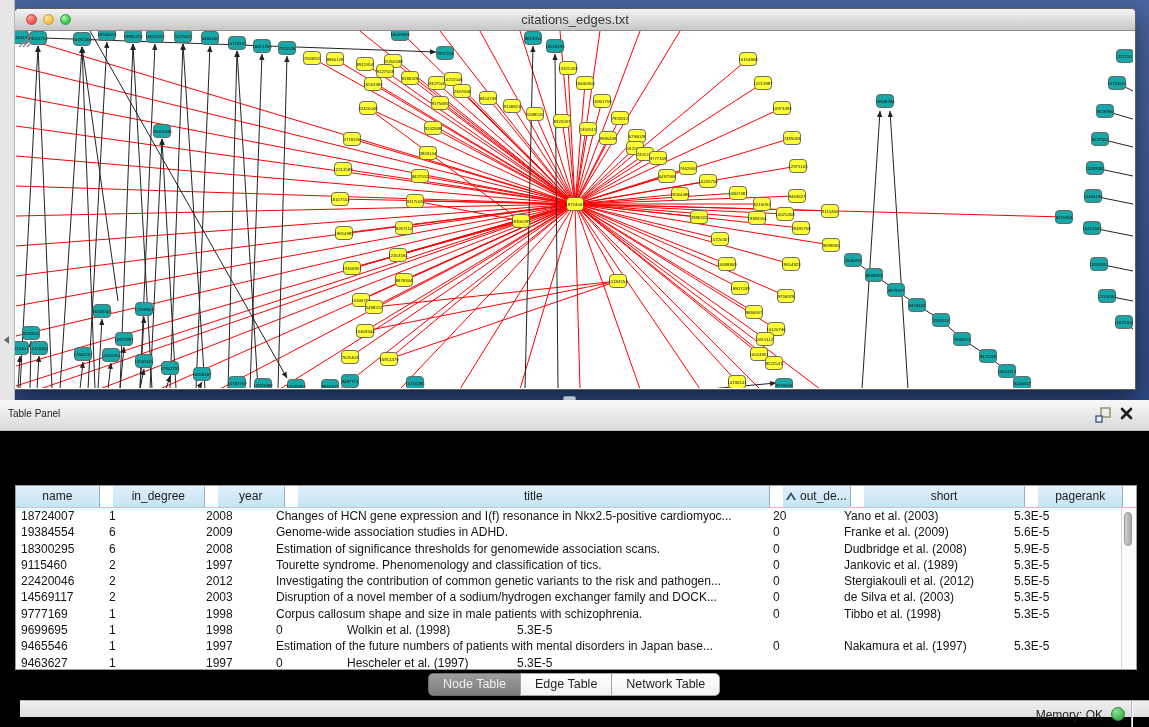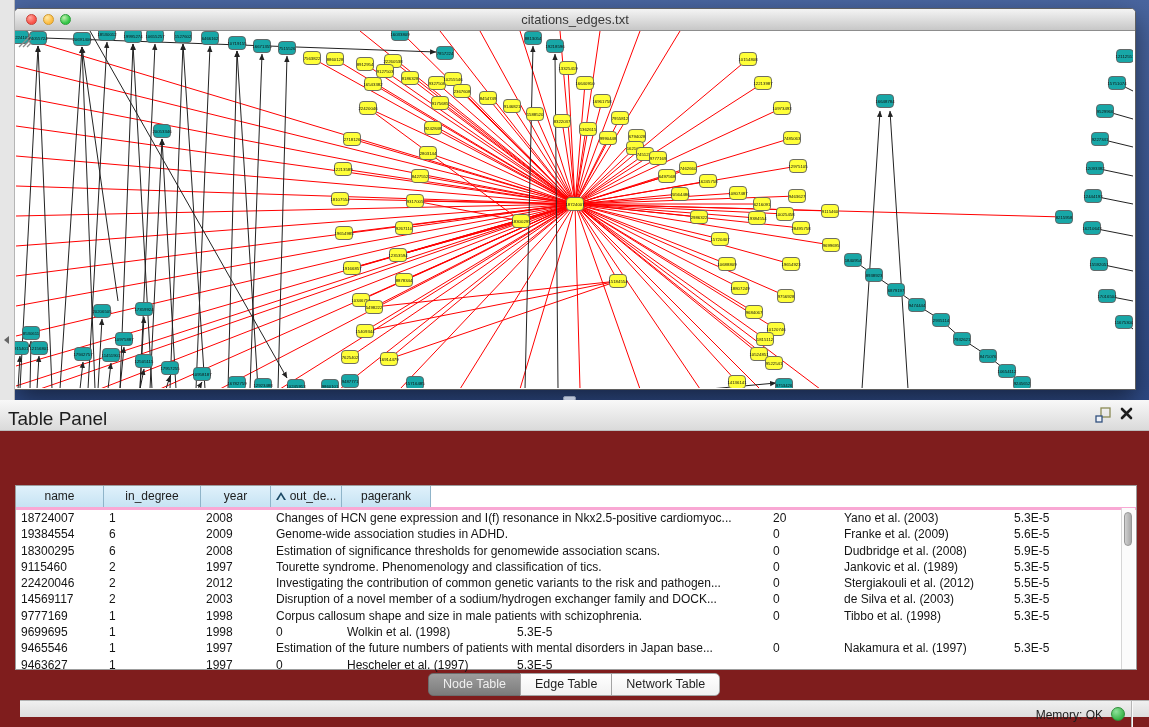--- a/index.html
+++ b/index.html
@@ -1,16 +1,16 @@
 <!DOCTYPE html>
 <html><head>
 <meta charset="utf-8">
 <style>
   html,body{margin:0;padding:0;}
-  .screen{position:relative;width:1149px;height:727px;background:#7f1d1d;overflow:hidden;
+  .screen{position:relative;width:1149px;height:727px;background:#000000;overflow:hidden;
           font-family:"Liberation Sans",sans-serif;}
   
   .desktop{position:absolute;left:0;top:0;width:1149px;height:400px;
            background:linear-gradient(#4a66a0,#2e4a85);}
   .gutter{position:absolute;left:0;top:0;width:14px;height:400px;background:#e6e6e6;
           border-right:1px solid #b5b5b5;}
   .collapse-tri{position:absolute;left:4px;top:336px;width:0;height:0;
         border-top:4px solid transparent;border-bottom:4px solid transparent;border-right:5px solid #666;}
   .net-window{position:absolute;left:14px;top:8px;width:1120px;height:380px;
           border:1px solid #5f5f5f;border-radius:5px 5px 0 0;background:#fff;
@@ -22,26 +22,26 @@
   .tl.y{left:28px;background:radial-gradient(circle at 35% 30%,#ffe9a8,#fdbc40 65%);border:1px solid #d09a2e;}
   .tl.g{left:45px;background:radial-gradient(circle at 35% 30%,#c0f0ae,#32c747 65%);border:1px solid #2b9e3a;}
   .win-title{position:absolute;left:0;right:0;top:3px;text-align:center;font-size:13px;color:#383838;}
   .canvas{position:absolute;left:0px;top:22px;width:1118px;height:357px;background:#fff;overflow:hidden;}
   .canvas svg{position:absolute;left:0;top:0;}
   .divider-grip{position:absolute;left:563px;top:396px;width:13px;height:5px;border-radius:2px;
           background:#b9c3d6;border:1px solid #8b97ad;box-sizing:border-box;}
   
   .panel-header{position:absolute;left:0;top:400px;width:1149px;height:31px;
           background:linear-gradient(#f8f8f8,#dadada);border-bottom:1px solid #bcbcbc;box-sizing:border-box;}
-  .panel-title{position:absolute;left:8px;top:8px;font-size:19px;color:#1d1d1d;}
+  .panel-title{position:absolute;left:8px;top:8px;font-size:10px;color:#1d1d1d;}
   .hdr-btn{position:absolute;top:6px;width:20px;height:18px;cursor:pointer;}
   .toolbar{position:absolute;left:0;top:431px;width:1149px;height:54px;}
   .tablewrap{position:absolute;left:15px;top:485px;width:1122px;height:185px;background:#fff;
          border:1px solid #9c9c9c;box-sizing:border-box;}
-  .thead{display:flex;height:21px;background:#fff;border-bottom:3px solid #f9a8d4;}
+  .thead{display:flex;height:21px;background:#fff;border-bottom:1px solid #f9a8d4;gap:13px;}
   .th{box-sizing:border-box;height:21px;line-height:20px;font-size:12px;color:#1c1c1c;text-align:center;
       background:linear-gradient(#e0f1fb,#c6e3f3);border-right:1px solid #8fb4c9;overflow:hidden;white-space:nowrap;}
   .th.filler{background:#fff;border-right:none;flex:1;}
   .sort-tri{display:inline-block;width:0;height:0;margin-right:4px;position:relative;top:0px;
       border-left:5px solid transparent;border-right:5px solid transparent;border-bottom:8px solid #1b4965;}
   .sort-tri:after{content:"";position:absolute;left:-3px;top:3px;width:0;height:0;
       border-left:3px solid transparent;border-right:3px solid transparent;border-bottom:5px solid #cde9f5;}
   .tr{display:flex;height:16.3px;line-height:16.3px;font-size:12px;color:#141414;}
   .td{box-sizing:border-box;padding-left:5px;white-space:nowrap;overflow:hidden;}
   .vscroll{position:absolute;right:1px;top:22px;width:13px;height:161px;background:#fbfbfb;
@@ -815,21 +815,23 @@
     
     
     
   </div>
 
   <div class="tablewrap">
     <div class="thead" id="thead">
         <div class="th" style="width:88px"><span>name</span></div>
         <div class="th" style="width:97px"><span>in_degree</span></div>
         <div class="th" style="width:70px"><span>year</span></div>
+        <div class="th" style="width:497px"><span>title</span></div>
         <div class="th" style="width:71px"><span class="sort-tri"></span><span>out_de...</span></div>
+        <div class="th" style="width:170px"><span>short</span></div>
         <div class="th" style="width:89px"><span>pagerank</span></div>
         <div class="th filler"></div>
       </div>
     <div id="tbody">
         <div class="tr">
           <div class="td" style="width:88px">18724007</div>
           <div class="td" style="width:97px">1</div>
           <div class="td" style="width:70px">2008</div>
           <div class="td" style="width:497px">Changes of HCN gene expression and I(f) resonance in Nkx2.5-positive cardiomyoc...</div>
           <div class="td" style="width:71px">20</div>

